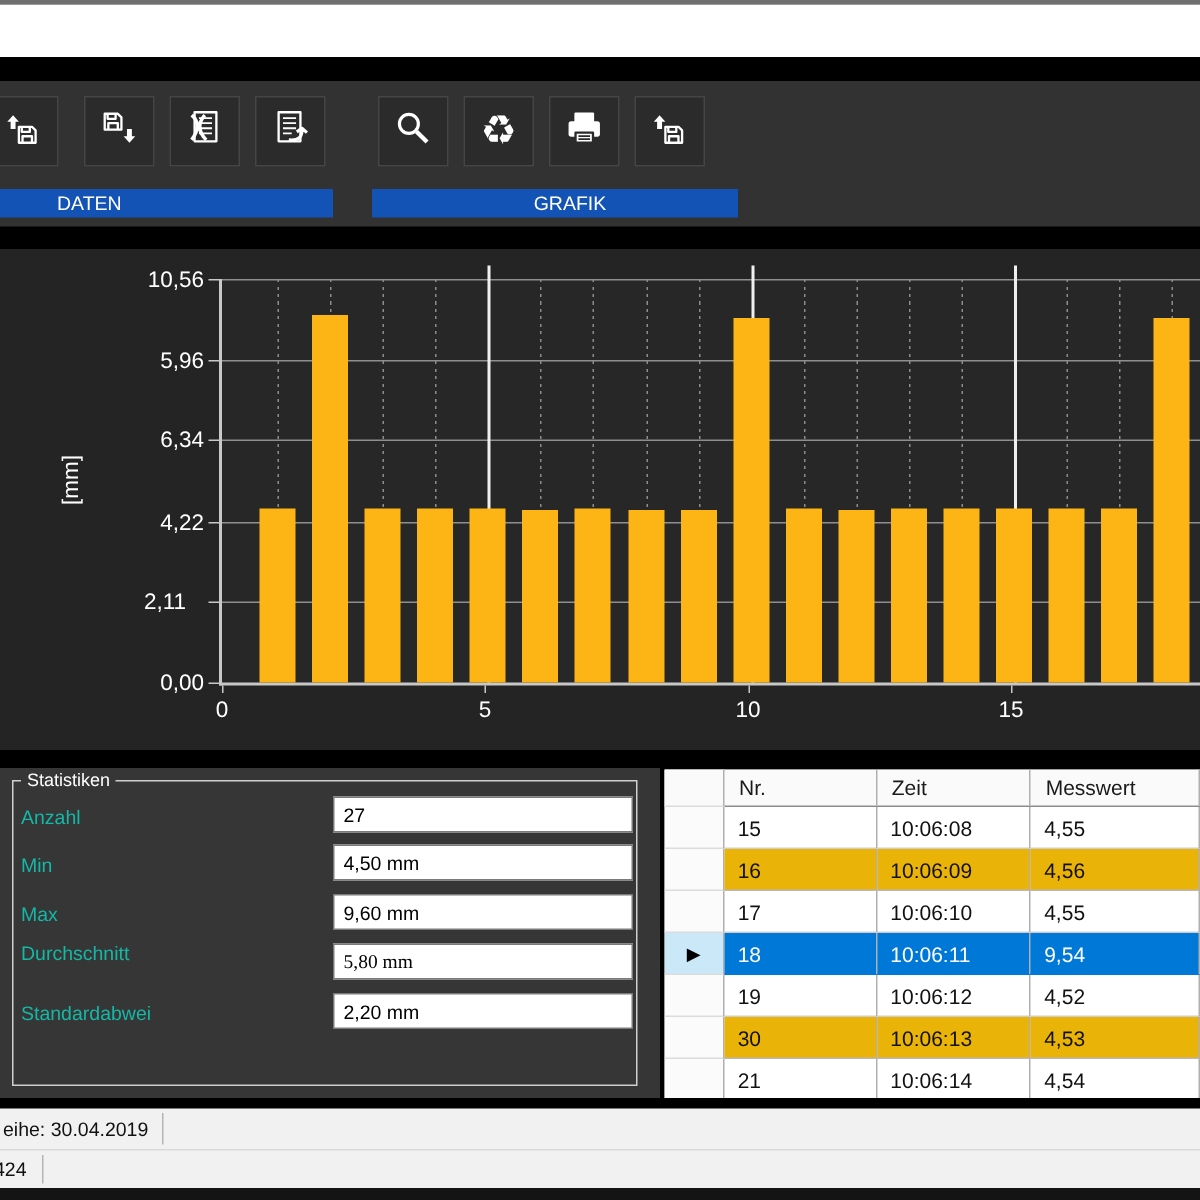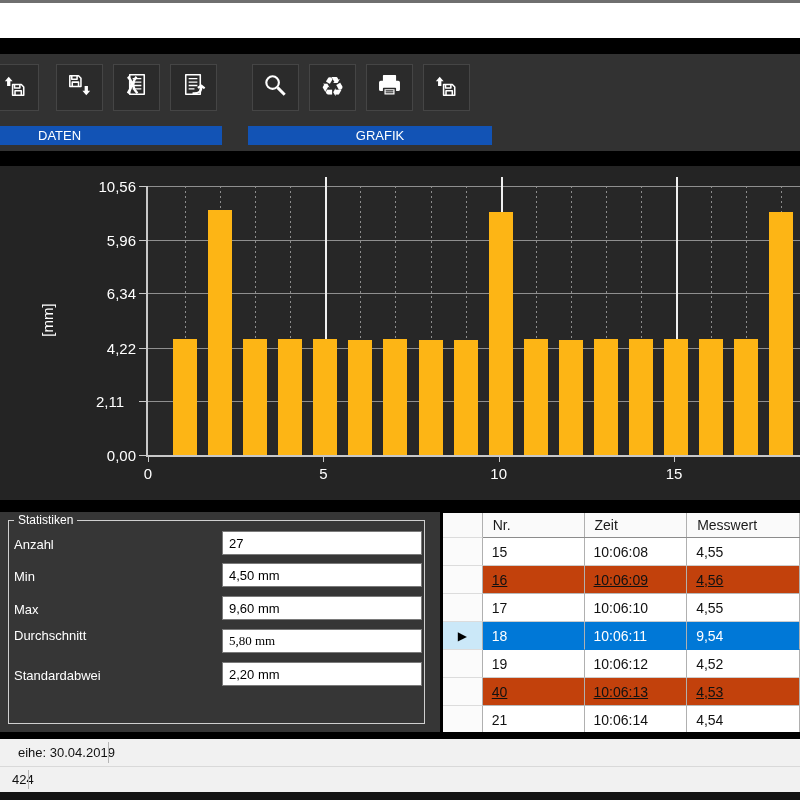--- a/index.html
+++ b/index.html
@@ -39,47 +39,47 @@
   .y-axis-title{position:absolute;left:19px;top:144px;width:60px;height:20px;color:#fff;
                 font-size:15px;text-align:center;transform:rotate(-90deg);}
 
   
   .black-sep{left:0;top:500px;width:800px;height:12px;background:#000;}
   .stats-panel{left:0;top:512px;width:440px;height:223px;background:#363636;}
   .groupbox{position:absolute;left:8px;top:8px;width:415px;height:202px;
             border:1px solid #cfcfcf;}
   .groupbox-legend{position:absolute;left:14px;top:1px;background:#363636;color:#fff;
                    font-size:12px;padding:0 4px;}
-  .stat-label{position:absolute;left:14px;color:#ffffff;font-size:13px;}
+  .stat-label{position:absolute;left:14px;color:#14b8a6;font-size:13px;}
   .stat-input{position:absolute;left:222px;width:192px;height:22px;background:#fff;
               border:1px solid #7a7a7a;font-family:"Liberation Sans",sans-serif;
               font-size:13px;color:#000;padding:0 0 0 6px;}
 
   
   .table-wrap{left:443px;top:513px;width:357px;height:219px;background:#fff;overflow:hidden;}
   .t-header{display:flex;height:25px;background:#fafafa;border-bottom:1px solid #8c8c8c;box-sizing:border-box;}
   .t-hcell{font-size:14px;color:#1a1a1a;line-height:24px;padding-left:10px;box-sizing:border-box;
            border-right:1px solid #b0b0b0;}
   .t-row{display:flex;height:28px;}
   .t-cell{font-size:14px;color:#111;line-height:28px;padding-left:9px;box-sizing:border-box;
           border-right:1px solid #b0b0b0;border-bottom:1px solid #cdcdcd;}
   .t-sel{width:50px;background:#fbfbfb;border-right:1px solid #b0b0b0;
          border-bottom:1px solid #dcdcdc;box-sizing:border-box;text-align:center;
          font-size:12px;line-height:28px;color:#000;}
-  .row-shaded .t-cell{background:#c2410c;border-bottom-color:#b8b8b8;text-decoration:underline;}
+  .row-shaded .t-cell{background:#eab308;border-bottom-color:#b8b8b8;}
   .row-selected .t-cell{background:#0078d7;color:#fff;border-bottom-color:#0078d7;}
   .row-selected .t-sel{background:#cbe8f8;}
   .c-nr{width:126px;} .c-zeit{width:127px;} .c-mess{width:140px;}
 
   
   .status-sep{left:0;top:732px;width:800px;height:7px;background:#000;}
   .statusbar{left:0;width:800px;background:#f1f1f1;color:#111;font-size:13px;}
   .sb1{top:739px;height:27px;line-height:27px;}
   .sb2{top:766px;height:26px;line-height:26px;border-top:1px solid #d9d9d9;box-sizing:border-box;}
-  .sb-text{padding-left:18px;}
+  .sb-text{padding-left:2px;}
   .sb2 .sb-text{display:inline-block;margin-left:-6px;}
   .sb-divider{position:absolute;top:3px;bottom:3px;width:1px;background:#b5b5b5;}
   .bottom-strip{left:0;top:792px;width:800px;height:8px;background:#141414;}
 </style>
 </head>
 <body>
 
 <div class="screen">
 
   <div class="abs top-strip"></div>
@@ -277,21 +277,21 @@
         <div class="t-cell c-mess">9,54</div>
       </div>
       <div class="t-row">
         <div class="t-sel"></div>
         <div class="t-cell c-nr">19</div>
         <div class="t-cell c-zeit">10:06:12</div>
         <div class="t-cell c-mess">4,52</div>
       </div>
       <div class="t-row row-shaded">
         <div class="t-sel"></div>
-        <div class="t-cell c-nr">40</div>
+        <div class="t-cell c-nr">30</div>
         <div class="t-cell c-zeit">10:06:13</div>
         <div class="t-cell c-mess">4,53</div>
       </div>
       <div class="t-row">
         <div class="t-sel"></div>
         <div class="t-cell c-nr">21</div>
         <div class="t-cell c-zeit">10:06:14</div>
         <div class="t-cell c-mess">4,54</div>
       </div>
     </div>

